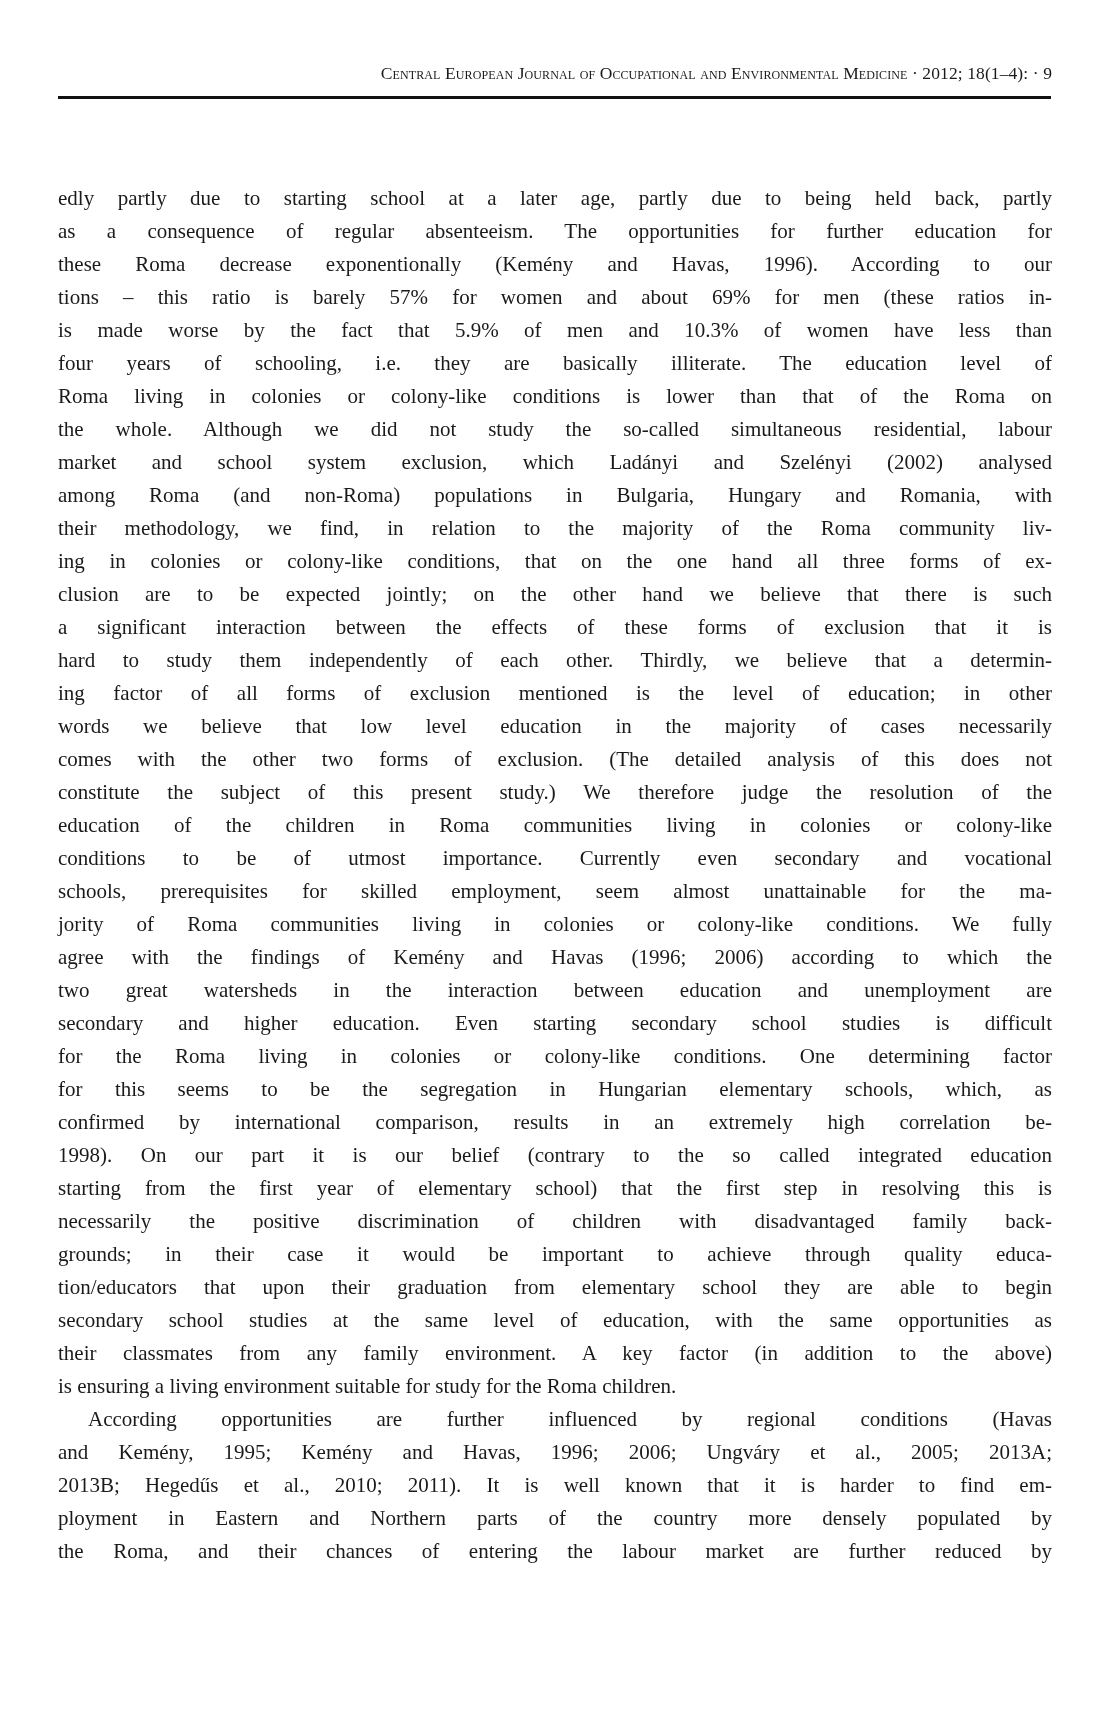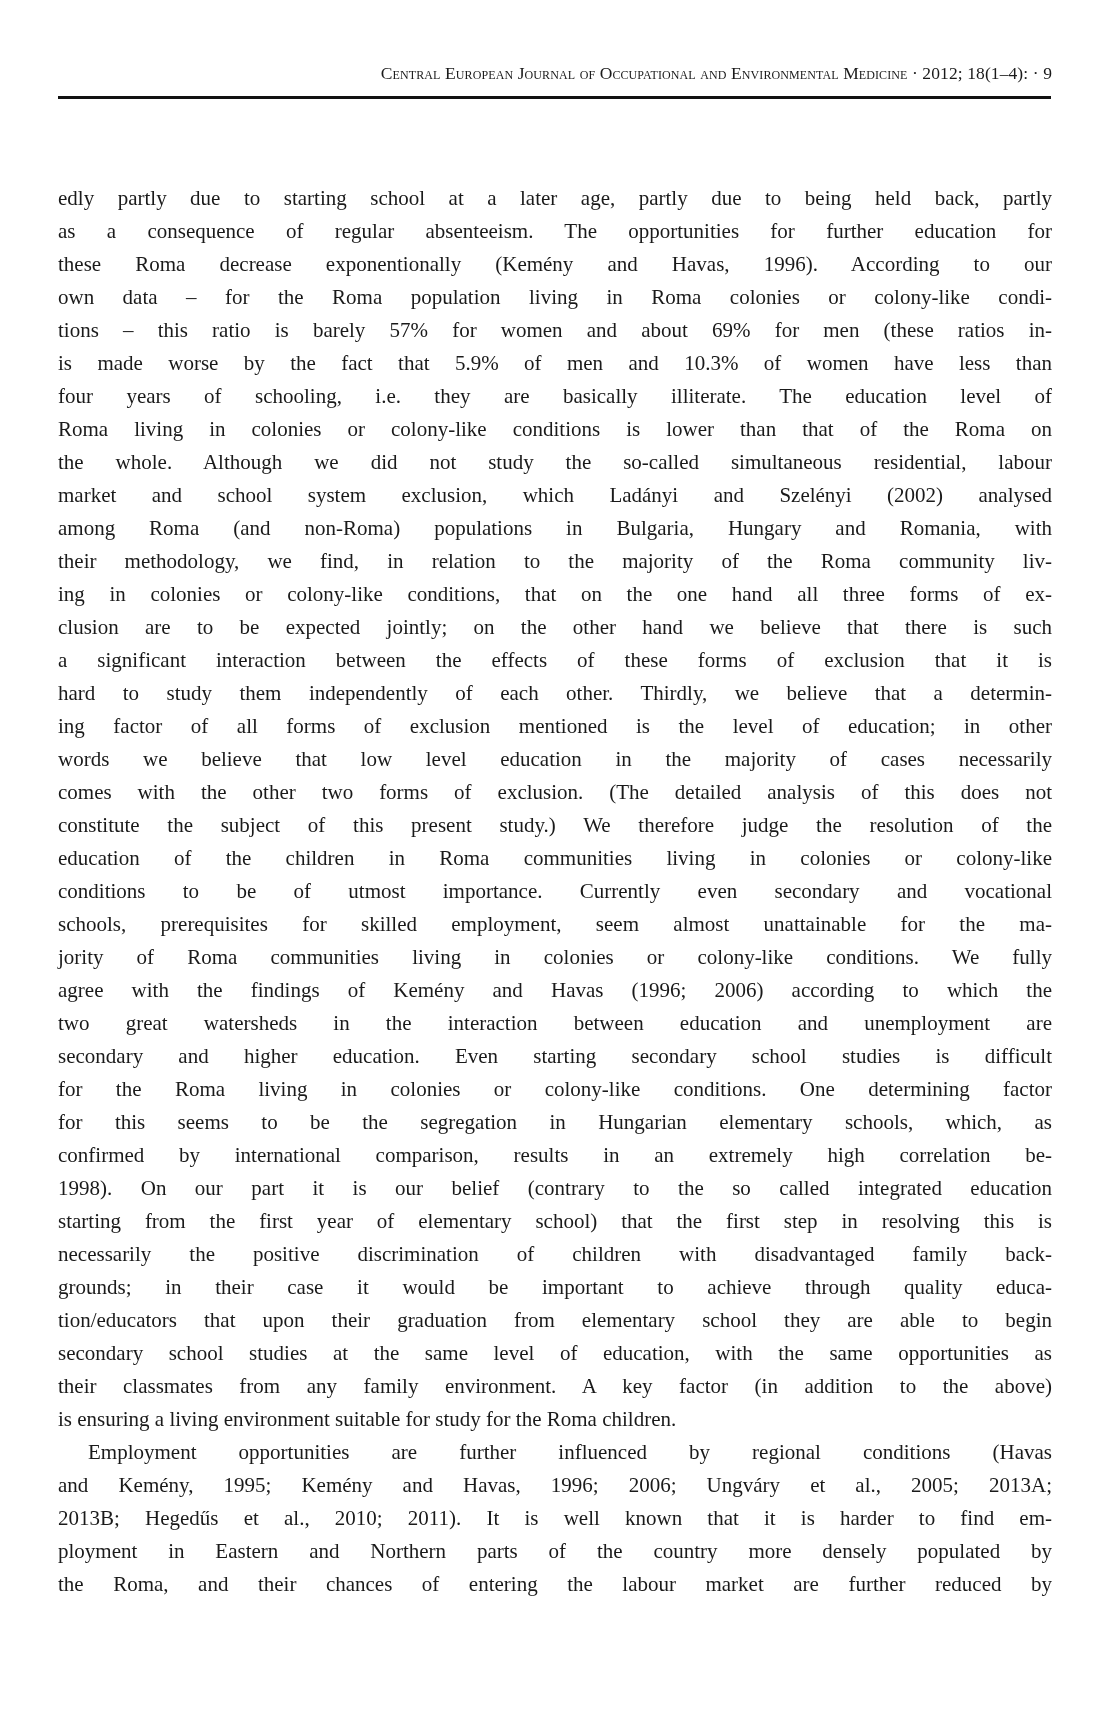--- a/index.html
+++ b/index.html
@@ -25,21 +25,20 @@
 <body>
 
 <div class="header">Central European Journal of Occupational and Environmental Medicine · 2012; 18(1–4): · 9</div>
 <div class="rule"></div>
 
 <div class="body-text">
   <div id="p1">
       <span class="line">edly partly due to starting school at a later age, partly due to being held back, partly</span>
       <span class="line">as a consequence of regular absenteeism. The opportunities for further education for</span>
       <span class="line">these Roma decrease exponentionally (Kemény and Havas, 1996). According to our</span>
-      <span class="line">own data – for the Roma population living in Roma colonies or colony-like condi-</span>
       <span class="line">tions – this ratio is barely 57% for women and about 69% for men (these ratios in-</span>
       <span class="line">is made worse by the fact that 5.9% of men and 10.3% of women have less than</span>
       <span class="line">four years of schooling, i.e. they are basically illiterate. The education level of</span>
       <span class="line">Roma living in colonies or colony-like conditions is lower than that of the Roma on</span>
       <span class="line">the whole. Although we did not study the so-called simultaneous residential, labour</span>
       <span class="line">market and school system exclusion, which Ladányi and Szelényi (2002) analysed</span>
       <span class="line">among Roma (and non-Roma) populations in Bulgaria, Hungary and Romania, with</span>
       <span class="line">their methodology, we find, in relation to the majority of the Roma community liv-</span>
       <span class="line">ing in colonies or colony-like conditions, that on the one hand all three forms of ex-</span>
       <span class="line">clusion are to be expected jointly; on the other hand we believe that there is such</span>
@@ -62,19 +61,19 @@
       <span class="line">1998). On our part it is our belief (contrary to the so called integrated education</span>
       <span class="line">starting from the first year of elementary school) that the first step in resolving this is</span>
       <span class="line">necessarily the positive discrimination of children with disadvantaged family back-</span>
       <span class="line">grounds; in their case it would be important to achieve through quality educa-</span>
       <span class="line">tion/educators that upon their graduation from elementary school they are able to begin</span>
       <span class="line">secondary school studies at the same level of education, with the same opportunities as</span>
       <span class="line">their classmates from any family environment. A key factor (in addition to the above)</span>
       <span class="line last">is ensuring a living environment suitable for study for the Roma children.</span>
     </div>
   <div id="p2">
-      <span class="line indent">Employment opportunities are further influenced by regional conditions (Havas</span>
+      <span class="line indent">According opportunities are further influenced by regional conditions (Havas</span>
       <span class="line">and Kemény, 1995; Kemény and Havas, 1996; 2006; Ungváry et al., 2005; 2013A;</span>
       <span class="line">2013B; Hegedűs et al., 2010; 2011). It is well known that it is harder to find em-</span>
       <span class="line">ployment in Eastern and Northern parts of the country more densely populated by</span>
       <span class="line">the Roma, and their chances of entering the labour market are further reduced by</span>
     </div>
 </div>
 
 </body></html>

